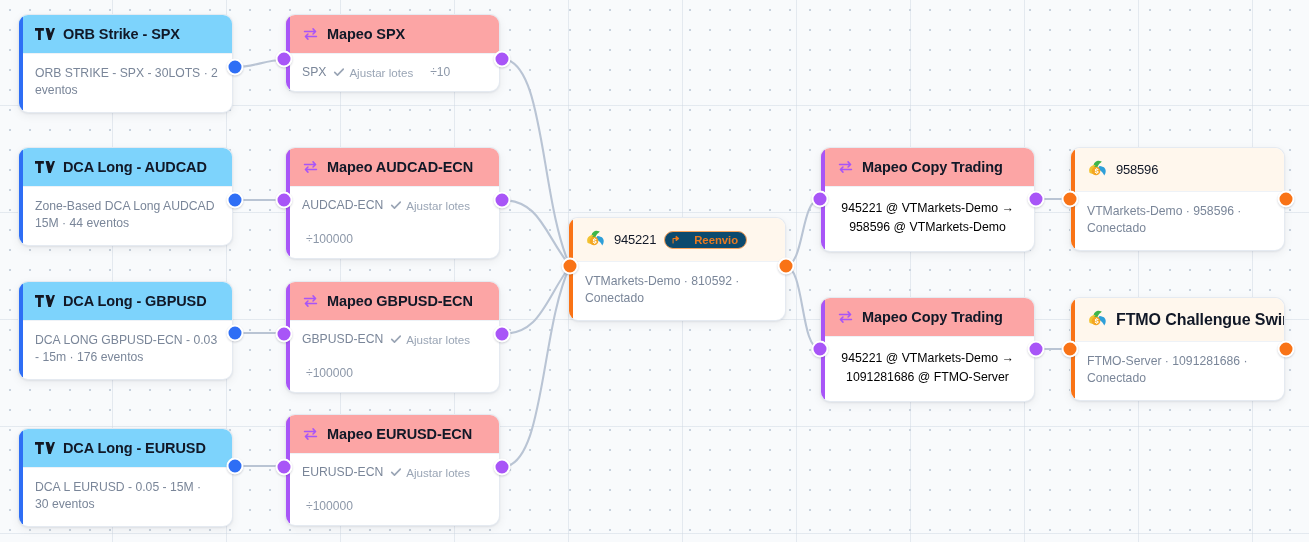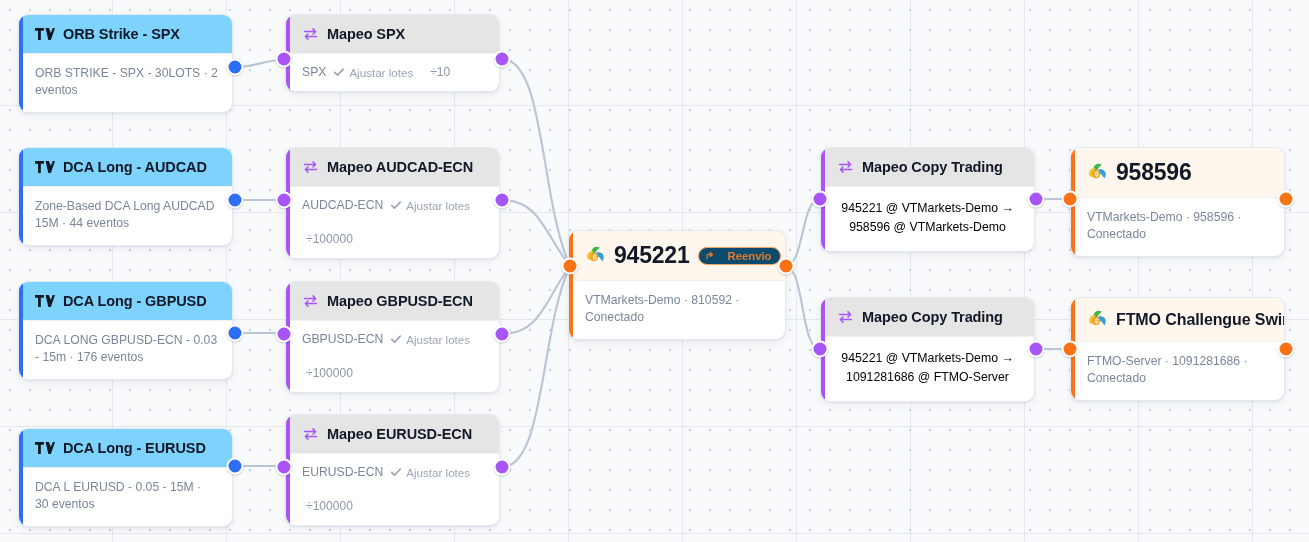--- a/index.html
+++ b/index.html
@@ -45,21 +45,21 @@
   }
   .node .body { padding: 11px 14px 12px 16px; }
   .node .sub {
     font-size: 12.2px; color: #7a8699; line-height: 1.42;
   }
 
   
   .tv  .accent { background: #2e6ef5; }
   .tv  .head   { background: #7dd3fc; }
   .map .accent { background: #a855f7; }
-  .map .head   { background: #e5e5e5; gap: 8px; }
+  .map .head   { background: #fca5a5; gap: 8px; }
   .acct .accent{ background: #f97316; }
   .acct .head  { background: #fff7ed; }
 
   
   .handle {
     position: absolute; width: 17px; height: 17px; border-radius: 50%;
     border: 2px solid #ffffff; transform: translate(-50%, -50%);
     box-shadow: 0 1px 2px rgba(15,23,42,.18);
   }
   .h-blue   { background: #2e6ef5; }
@@ -80,21 +80,21 @@
   .ratio.inline { margin-top: 0; padding-left: 10px; display: inline; }
 
   
   .badge {
     display: inline-flex; align-items: center; gap: 12px;
     border: 1px solid #f9a35c; color: #ea7a20;
     border-radius: 999px; padding: 2px 8px 2px 6px;
     font-size: 11.3px; font-weight: 600; background: #0c4a6e;
   }
   .acct .title { font-size: 16px; }
-  .acct-num { font-size: 23px; font-weight: 700; color: #111827; letter-spacing: -0.2px; }
+  .acct-num { font-size: 13px; font-weight: 400; color: #111827; letter-spacing: -0.2px; }
 
   
   .ct-body { padding: 12px 14px 14px; text-align: center; }
   .ct-line { font-size: 12.3px; color: #000000; line-height: 1.55; white-space: nowrap; }
 </style>
 </head>
 <body>
 
 <div id="canvas">
 
@@ -288,21 +288,21 @@
             </svg>
           <span>Ajustar lotes</span>
         </span>
       </div>
       <span class="ratio">÷100000</span>
     </div>
   </div>
   <div class="handle h-purple" style="left:284px; top:467px;"></div>
   <div class="handle h-purple" style="left:502px; top:467px;"></div>
 
-  <div class="node acct" style="left:568px; top:230px; width:218px;">
+  <div class="node acct" style="left:568px; top:217px; width:218px;">
     <div class="accent"></div>
     <div class="head">
       <span class="icon mt-ico">
         <svg viewBox="0 0 24 24" width="21" height="21">
           <path fill="#3fb54a" d="M11.6 2.2c3.1-.6 5.4 1 5.4 1S14 5 12.3 8.2c-1.4 2.6-1 5-1 5l-3.8-3.4s-.4-2.9.9-5.1c.8-1.3 2.2-2.3 3.2-2.5z"></path>
           <path fill="#2e9fd9" d="M21.3 12.9c.5 3.3-1.6 5.9-1.6 5.9s-1.1-3.3-3.9-5.2c-2.3-1.6-4.7-1.5-4.7-1.5l3.2-4.2s3 .1 5 1.6c1.2.9 1.8 2.3 2 3.4z"></path>
           <path fill="#f2c230" d="M4.2 8.9C6.6 6.6 9.9 6.9 9.9 6.9S7.6 9.4 7.2 12.8c-.3 2.8.9 4.8.9 4.8l-5-1.5s-1.2-2.7-.4-4.9c.4-1.2 1-1.9 1.5-2.3z"></path>
           <circle cx="10.3" cy="13.7" r="4.9" fill="#f5a623"></circle>
           <path fill="#fff" d="M10.6 10.3h.9v.8c1 .1 1.7.6 1.7 1.5h-1.3c0-.4-.3-.6-.8-.6s-.8.2-.8.5c0 .9 2.9.3 2.9 2.3 0 .9-.7 1.4-1.7 1.5v.8h-.9v-.8c-1.1-.1-1.8-.7-1.8-1.6h1.3c0 .5.4.7.9.7s.9-.2.9-.6c0-1-2.9-.3-2.9-2.3 0-.8.7-1.3 1.6-1.4z"></path>
         </svg>

